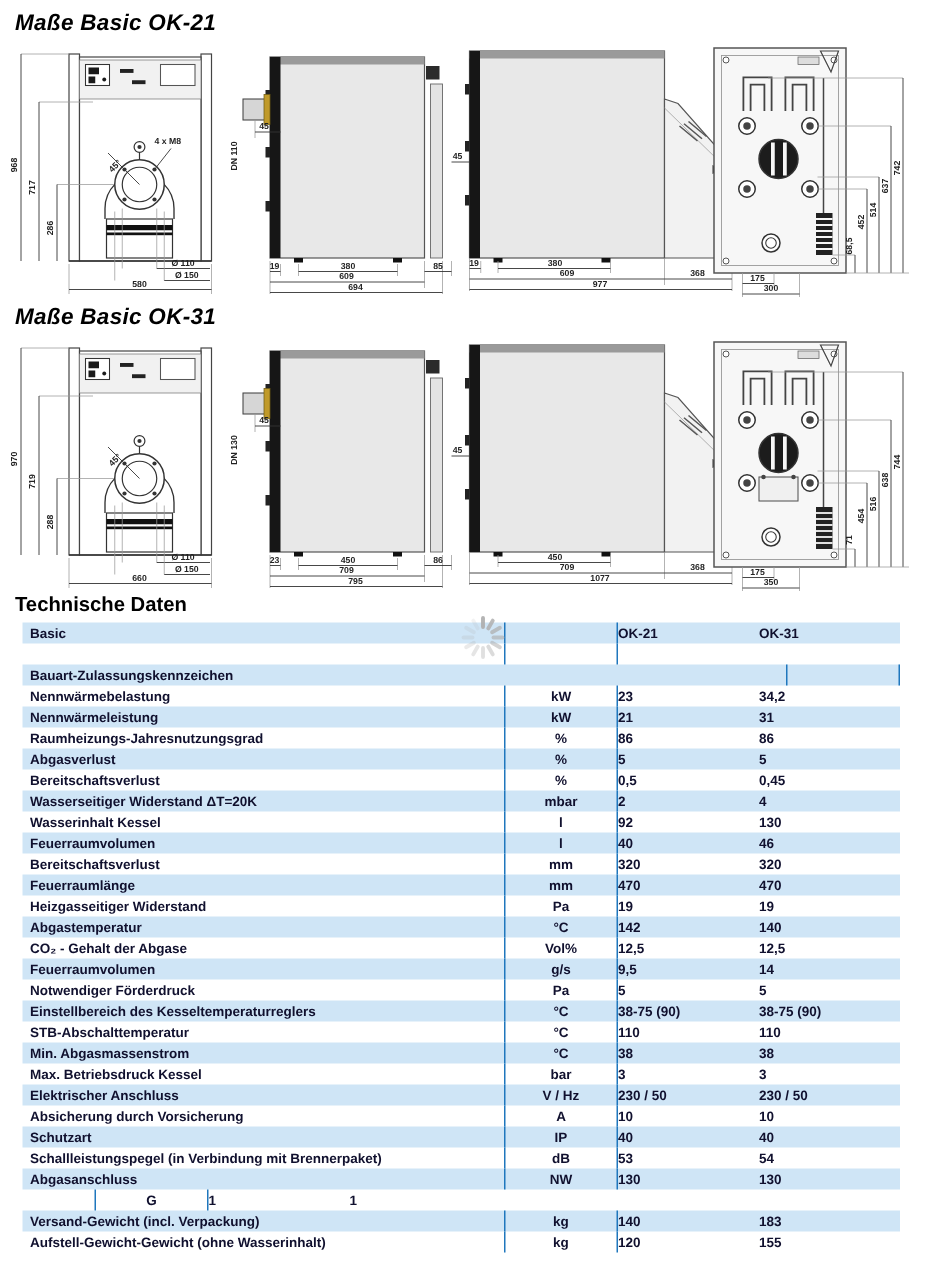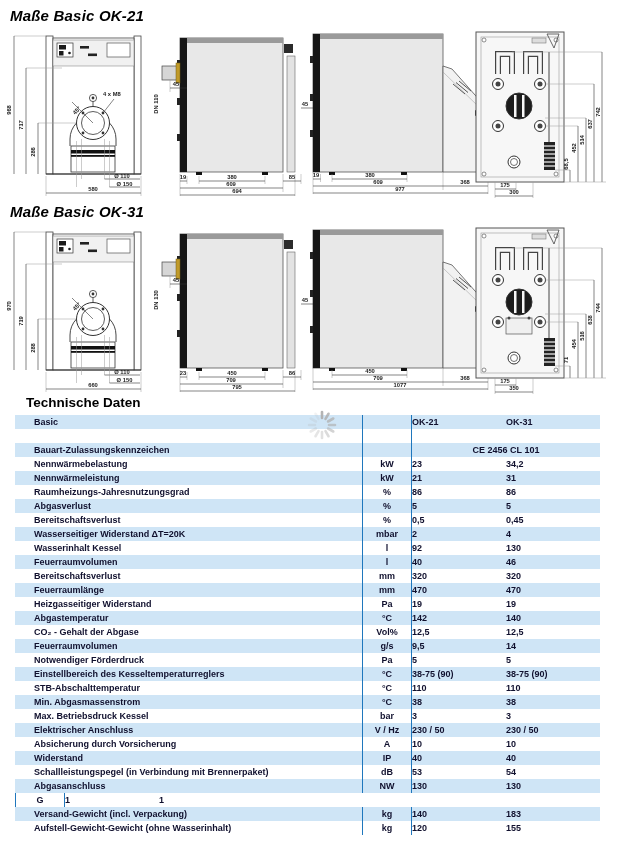--- a/index.html
+++ b/index.html
@@ -11,22 +11,22 @@
   
   .d-outline{stroke:#444;stroke-width:.8;fill:#fff;}
   .dl{stroke:#333;stroke-width:.6;}
   .xl{stroke:#999;stroke-width:.5;}
   .dim{font-family:"Liberation Sans",sans-serif;font-size:5.8px;font-weight:700;fill:#222;}
   
   *{box-sizing:border-box;}
   #table{position:absolute;left:15px;top:415px;width:585px;}
   .trow{display:flex;height:14px;align-items:stretch;}
   .tcell{font-size:9px;font-weight:700;color:#10102e;line-height:14px;white-space:nowrap;}
-  .c-name{flex:1;padding-left:19px;}
-  .c-unit{width:50px;text-align:center;border-left:1.4px solid #1f77bd;border-right:1.4px solid #1f77bd;}
+  .c-name{flex:1;padding-left:5px;}
+  .c-unit{width:76px;text-align:center;border-left:1.4px solid #1f77bd;border-right:1.4px solid #1f77bd;margin-left:48px;}
   .c-v1,.c-v2{width:94px;}
   .c-span{width:188px;text-align:center;}
   .row-blue{background:#cfe5f6;}
   [data-name="table-rows"] .trow:nth-child(odd){background:#cfe5f6;}
   #spinner{position:absolute;left:306px;top:409px;}
 </style>
 </head>
 <body>
 
 <div id="page" data-name="datasheet-page">
@@ -430,40 +430,39 @@
     </g>
     <text class="dim" data-name="dim-label" x="57" y="165" text-anchor="middle">175</text>
     <text class="dim" data-name="dim-label" x="66" y="172" text-anchor="middle">350</text>
     <text class="dim" data-name="dim-label" transform="translate(120,142) rotate(-90)" text-anchor="middle">71</text>
     <text class="dim" data-name="dim-label" transform="translate(128,126) rotate(-90)" text-anchor="middle">454</text>
     <text class="dim" data-name="dim-label" transform="translate(136,118) rotate(-90)" text-anchor="middle">516</text>
     <text class="dim" data-name="dim-label" transform="translate(144,102) rotate(-90)" text-anchor="middle">638</text>
     <text class="dim" data-name="dim-label" transform="translate(152,90) rotate(-90)" text-anchor="middle">744</text>
   </svg>
 
-  <div class="tbl-title" style="left:26px;top:395px" data-name="table-title">Technische Daten</div>
+  <div class="tbl-title" style="left:10px;top:395px" data-name="table-title">Technische Daten</div>
 
   <div id="table" data-name="technical-data-table">
     <div class="trow row-blue" data-name="table-header-row">
       <div class="tcell c-name" data-name="column-header-basic">Basic</div>
       <div class="tcell c-unit" data-name="column-header-unit"></div>
       <div class="tcell c-v1" data-name="column-header-ok21">OK-21</div>
       <div class="tcell c-v2" data-name="column-header-ok31">OK-31</div>
     </div>
     <div class="trow" data-name="table-spacer-row">
       <div class="tcell c-name"></div>
       <div class="tcell c-unit"></div>
       <div class="tcell c-v1"></div>
       <div class="tcell c-v2"></div>
     </div>
     <div data-name="table-rows">
       <div class="trow" data-name="table-row-approval">
         <div class="tcell c-name" data-name="row-label">Bauart-Zulassungskennzeichen</div>
         <div class="tcell c-unit" data-name="row-unit"></div>
-        <div class="tcell c-span" data-name="row-value-span">CE 2456 CL 101</div>
       </div>
 
     <div class="trow" data-name="table-row">
           <div class="tcell c-name" data-name="row-label">Nennwärmebelastung</div>
           <div class="tcell c-unit" data-name="row-unit">kW</div>
           <div class="tcell c-v1" data-name="row-value-ok21">23</div>
           <div class="tcell c-v2" data-name="row-value-ok31">34,2</div>
         </div>
         <div class="trow" data-name="table-row">
           <div class="tcell c-name" data-name="row-label">Nennwärmeleistung</div>
@@ -579,21 +578,21 @@
           <div class="tcell c-v1" data-name="row-value-ok21">230 / 50</div>
           <div class="tcell c-v2" data-name="row-value-ok31">230 / 50</div>
         </div>
         <div class="trow" data-name="table-row">
           <div class="tcell c-name" data-name="row-label">Absicherung durch Vorsicherung</div>
           <div class="tcell c-unit" data-name="row-unit">A</div>
           <div class="tcell c-v1" data-name="row-value-ok21">10</div>
           <div class="tcell c-v2" data-name="row-value-ok31">10</div>
         </div>
         <div class="trow" data-name="table-row">
-          <div class="tcell c-name" data-name="row-label">Widerstand</div>
+          <div class="tcell c-name" data-name="row-label">Schutzart</div>
           <div class="tcell c-unit" data-name="row-unit">IP</div>
           <div class="tcell c-v1" data-name="row-value-ok21">40</div>
           <div class="tcell c-v2" data-name="row-value-ok31">40</div>
         </div>
         <div class="trow" data-name="table-row">
           <div class="tcell c-name" data-name="row-label">Schallleistungspegel (in Verbindung mit Brennerpaket)</div>
           <div class="tcell c-unit" data-name="row-unit">dB</div>
           <div class="tcell c-v1" data-name="row-value-ok21">53</div>
           <div class="tcell c-v2" data-name="row-value-ok31">54</div>
         </div>

